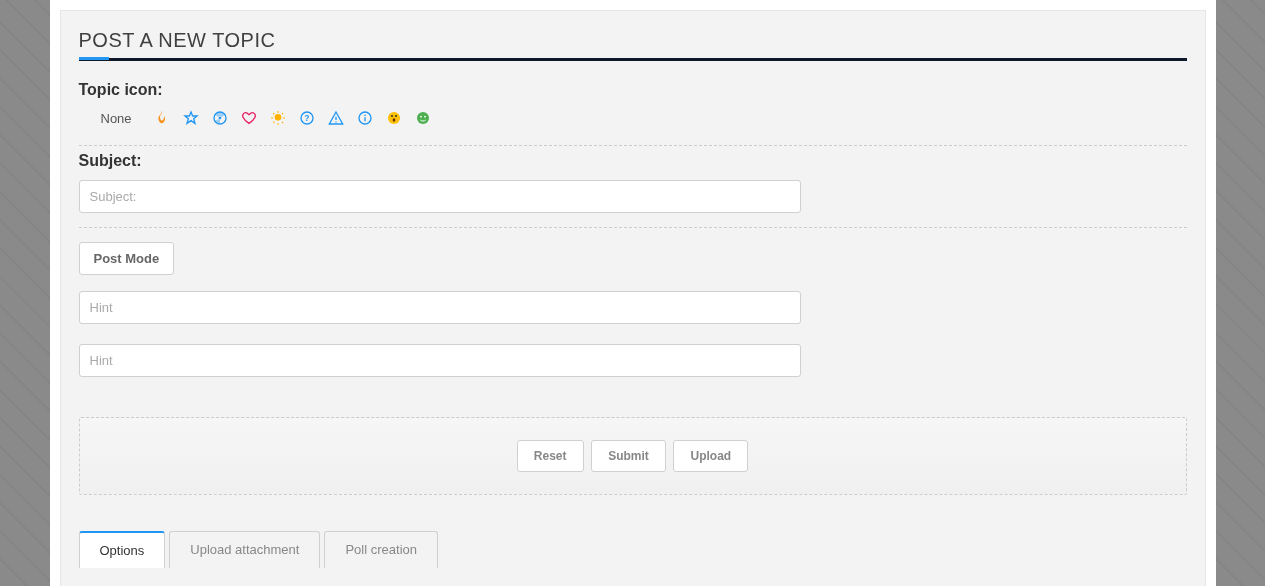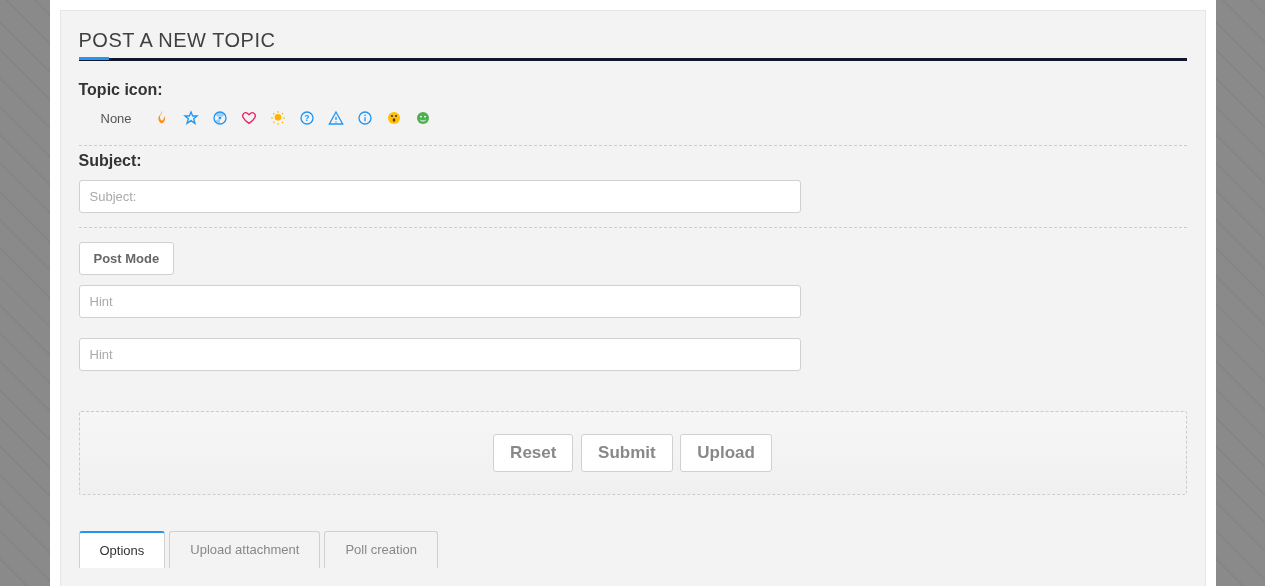--- a/index.html
+++ b/index.html
@@ -85,37 +85,37 @@
   display: inline-block;
   background: #fff;
   border: 1px solid #d0d0d0;
   border-radius: 3px;
   padding: 8px 14px;
   font-size: 13px;
   font-weight: 700;
   color: #666;
   cursor: pointer;
   margin-top: 14px;
-  margin-bottom: 10px;
+  margin-bottom: 16px;
 }
 .actions-box {
   border: 1px dashed #ccc;
   border-radius: 2px;
   padding: 22px 12px;
   text-align: center;
   margin-top: 26px;
   background: linear-gradient(#f6f6f6, #f0f0f0);
 }
 .action-btn {
   display: inline-block;
   background: #fff;
   border: 1px solid #d0d0d0;
   border-radius: 3px;
   padding: 8px 16px;
-  font-size: 17px;
+  font-size: 12px;
   font-weight: 700;
   color: #888;
   cursor: pointer;
   margin: 0 2px;
 }
 .tabs {
   margin-top: 36px;
   display: flex;
 }
 .tab {

